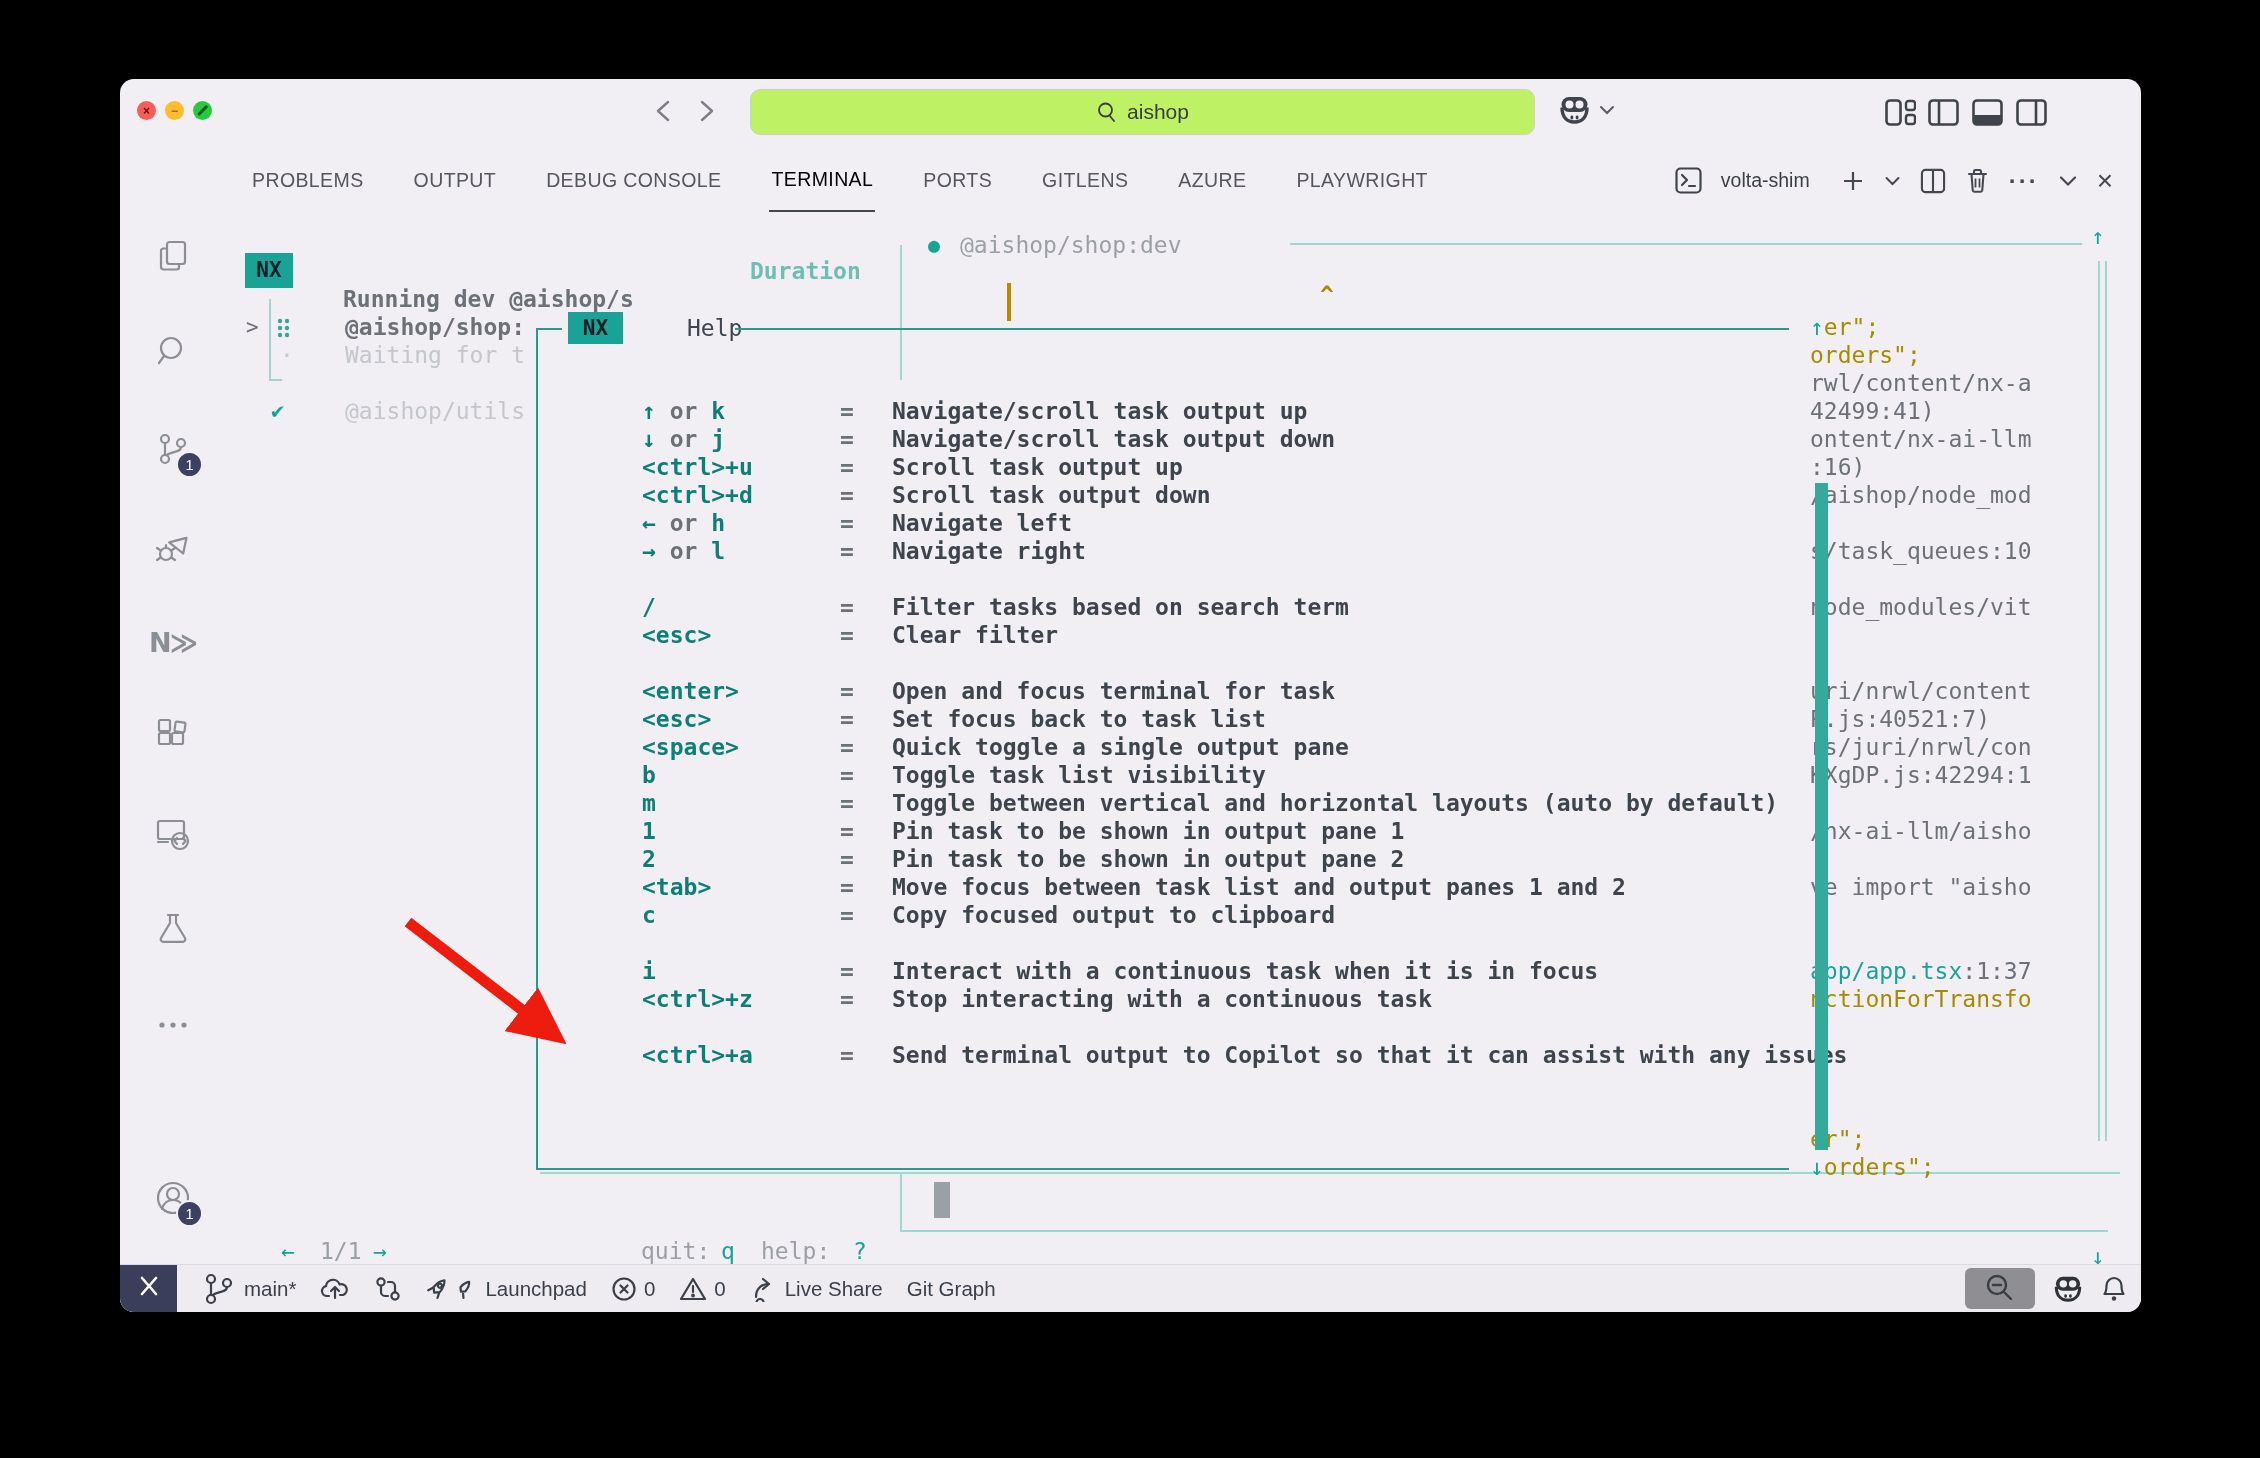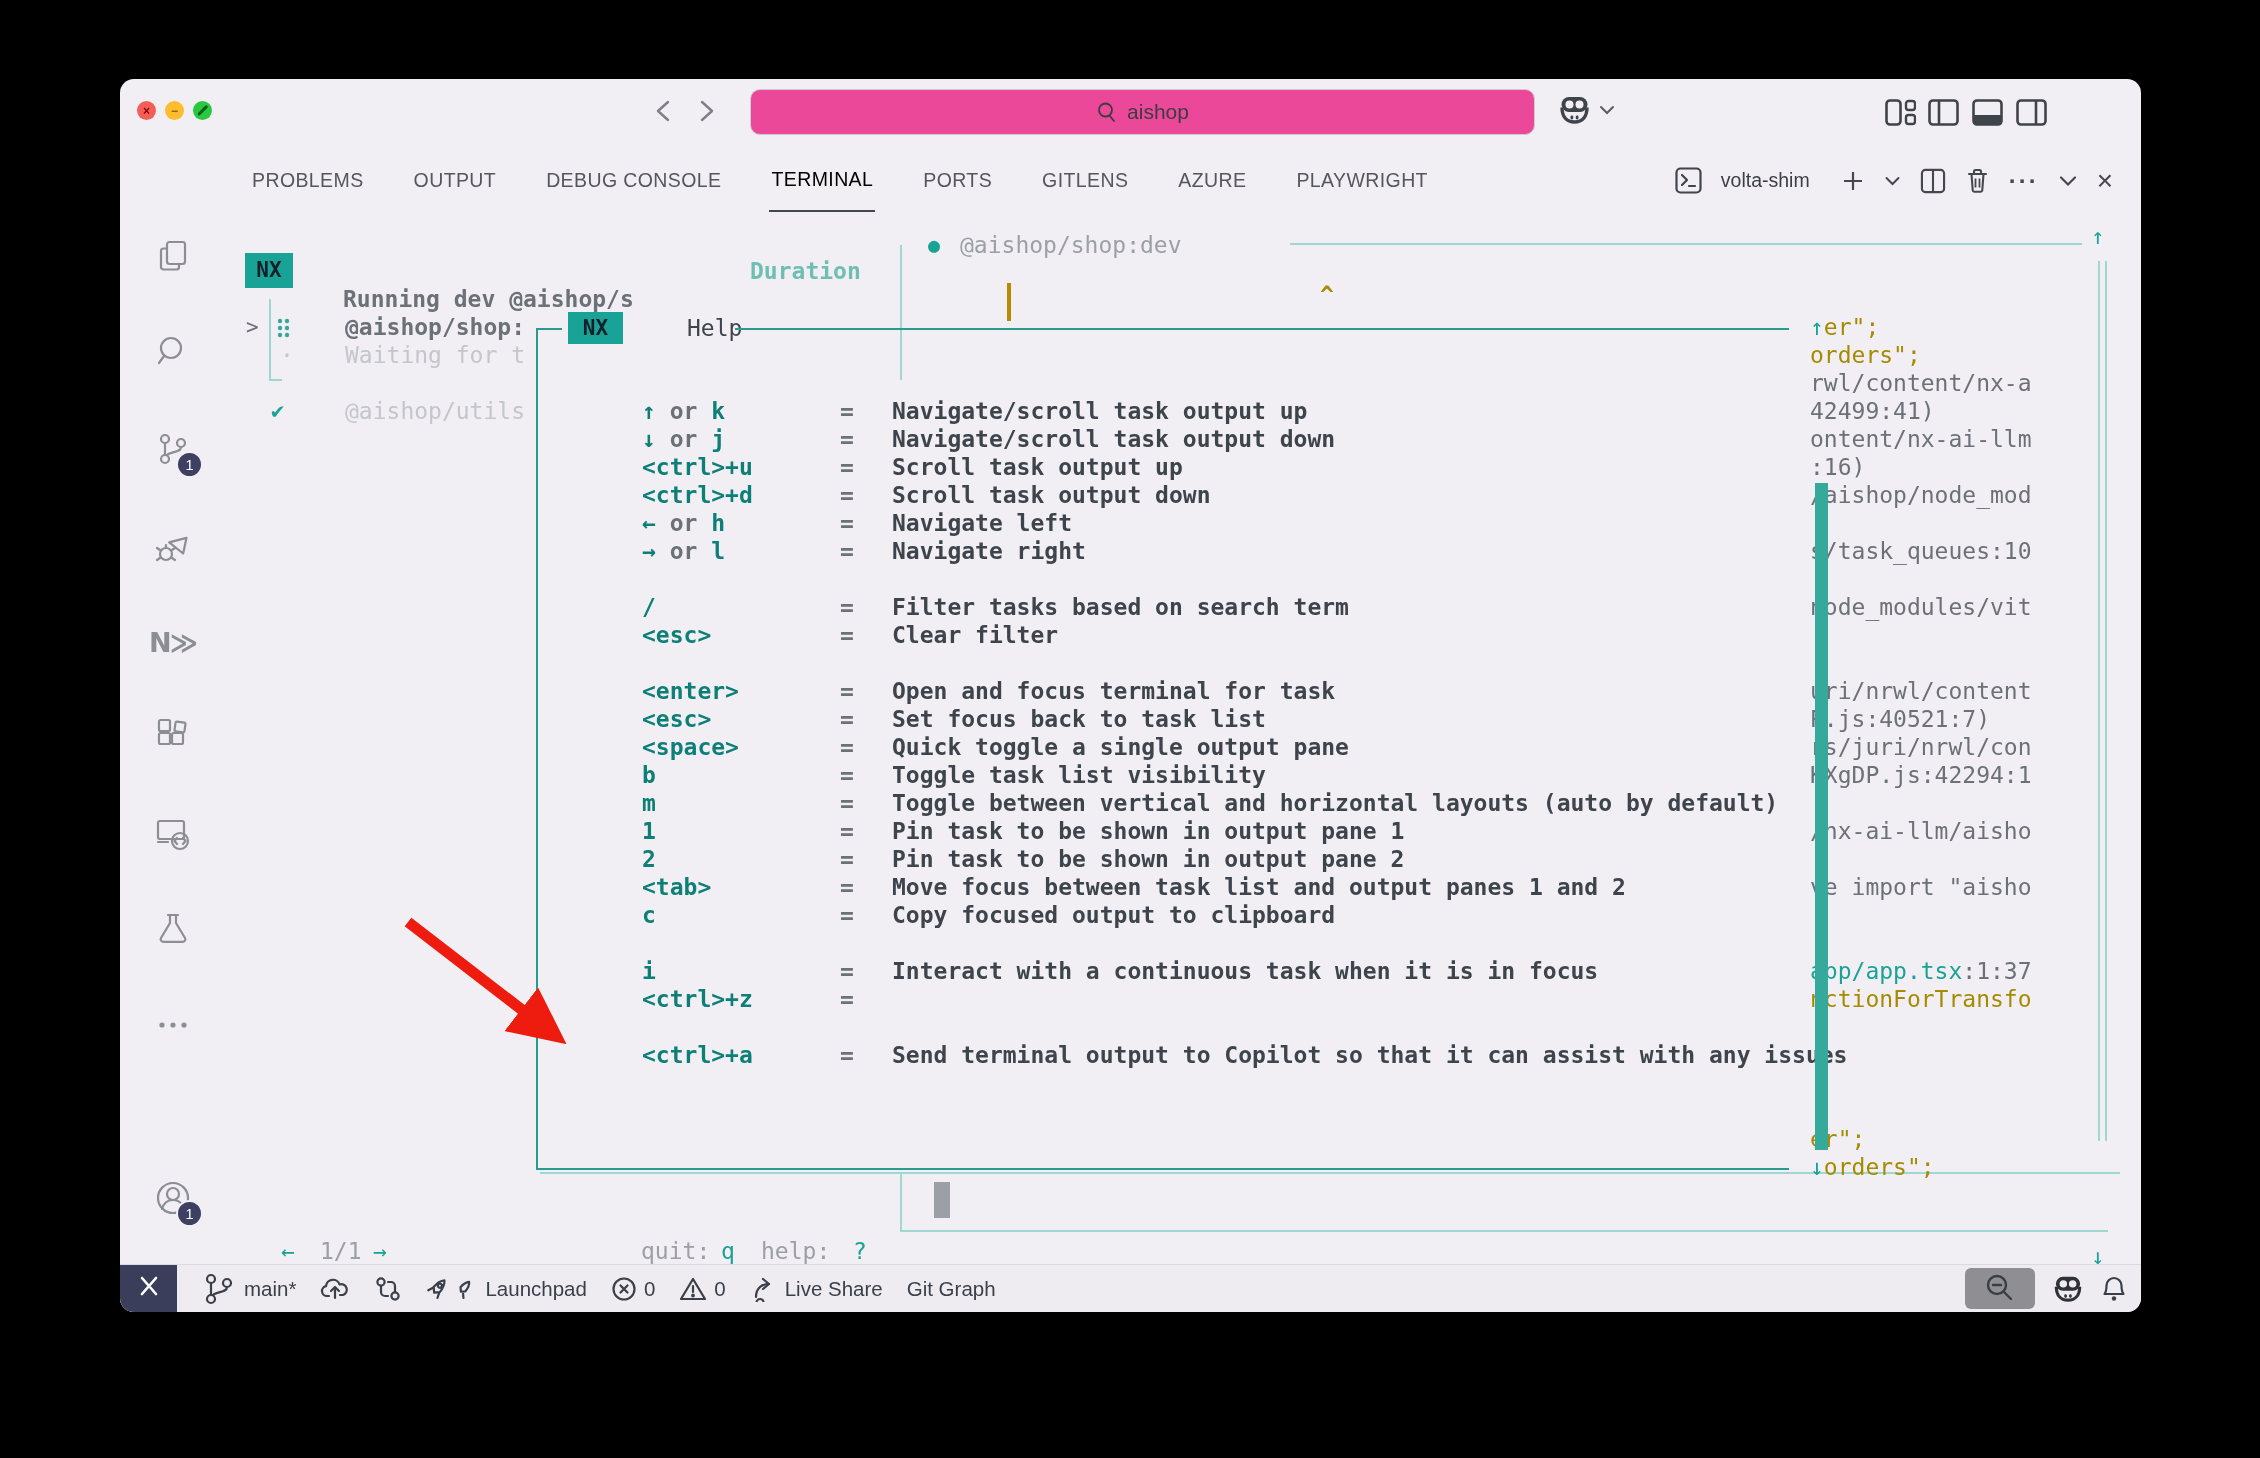--- a/index.html
+++ b/index.html
@@ -7,21 +7,21 @@
   #window{position:absolute;left:120px;top:79px;width:2021px;height:1233px;background:#f1eff4;border-radius:14px;overflow:hidden;box-shadow:0 18px 60px rgba(0,0,0,.55);}
   .abs{position:absolute;}
   
   #titlebar{position:absolute;left:0;top:0;width:100%;height:67px;}
   .tl{position:absolute;top:22px;width:19px;height:19px;border-radius:50%;display:flex;align-items:center;justify-content:center;font-size:12px;font-weight:bold;}
   #tl-close{left:17px;background:#f35f57;color:#7e0508;}
   #tl-min{left:45px;background:#febc2e;color:#985d00;}
   #tl-zoom{left:73px;background:#28c840;color:#0a5c15;}
   #tl-zoom .diag{width:13px;height:2.5px;background:#0a6017;transform:rotate(-45deg);border-radius:2px;}
   .navarrow{position:absolute;top:17px;width:30px;height:30px;color:#7d8086;}
-  #search-box{position:absolute;left:630px;top:10px;width:783px;height:44px;background:#ec4899;border:1px solid #cfccd4;border-radius:10px;display:flex;align-items:center;justify-content:center;gap:9px;color:#3a3d42;font-size:21px;}
+  #search-box{position:absolute;left:630px;top:10px;width:783px;height:44px;background:#bef264;border:1px solid #cfccd4;border-radius:10px;display:flex;align-items:center;justify-content:center;gap:9px;color:#3a3d42;font-size:21px;}
   .icon-svg{display:inline-block;vertical-align:middle;}
   #copilot-menu{position:absolute;left:1438px;top:16px;display:flex;align-items:center;gap:8px;color:#3f434a;}
   .layout-ico{position:absolute;top:20px;width:31px;height:27px;}
   
   #tabsrow{position:absolute;left:105px;right:0;top:67px;height:69px;}
   #tabs{position:absolute;left:25px;top:0;height:100%;display:flex;align-items:center;gap:46px;}
   .tab{font-size:19.5px;letter-spacing:.4px;color:#54575d;padding:19px 2px;cursor:default;}
   .tab.active{color:#000000;border-bottom:2.5px solid #44474c;}
   #panel-controls{position:absolute;right:28px;top:0;height:100%;display:flex;align-items:center;gap:19px;color:#3f434a;}
   #terminal-name{font-size:19.5px;color:#3b3e44;margin-right:12px;}
@@ -298,21 +298,21 @@
             <div class="hrow"><span class="hkey">&lt;space&gt;</span><span class="heq">=</span><span class="hdesc">Quick toggle a single output pane</span></div>
             <div class="hrow"><span class="hkey">b</span><span class="heq">=</span><span class="hdesc">Toggle task list visibility</span></div>
             <div class="hrow"><span class="hkey">m</span><span class="heq">=</span><span class="hdesc">Toggle between vertical and horizontal layouts (auto by default)</span></div>
             <div class="hrow"><span class="hkey">1</span><span class="heq">=</span><span class="hdesc">Pin task to be shown in output pane 1</span></div>
             <div class="hrow"><span class="hkey">2</span><span class="heq">=</span><span class="hdesc">Pin task to be shown in output pane 2</span></div>
             <div class="hrow"><span class="hkey">&lt;tab&gt;</span><span class="heq">=</span><span class="hdesc">Move focus between task list and output panes 1 and 2</span></div>
             <div class="hrow"><span class="hkey">c</span><span class="heq">=</span><span class="hdesc">Copy focused output to clipboard</span></div>
           </div>
           <div class="hgroup">
             <div class="hrow"><span class="hkey">i</span><span class="heq">=</span><span class="hdesc">Interact with a continuous task when it is in focus</span></div>
-            <div class="hrow"><span class="hkey">&lt;ctrl&gt;+z</span><span class="heq">=</span></div>
+            <div class="hrow"><span class="hkey">&lt;ctrl&gt;+z</span><span class="heq">=</span><span class="hdesc">Stop interacting with a continuous task</span></div>
           </div>
           <div class="hgroup">
             <div class="hrow"><span class="hkey">&lt;ctrl&gt;+a</span><span class="heq">=</span><span class="hdesc">Send terminal output to Copilot so that it can assist with any issues</span></div>
           </div>
         </div>
     </div>
 
     <div class="hline-light" style="left:315px;top:957px;width:1580px;"></div>
     <div class="vline-light" style="left:675px;top:959px;height:56px;"></div>
     <div class="hline-light" style="left:675px;top:1015px;width:1208px;"></div>

